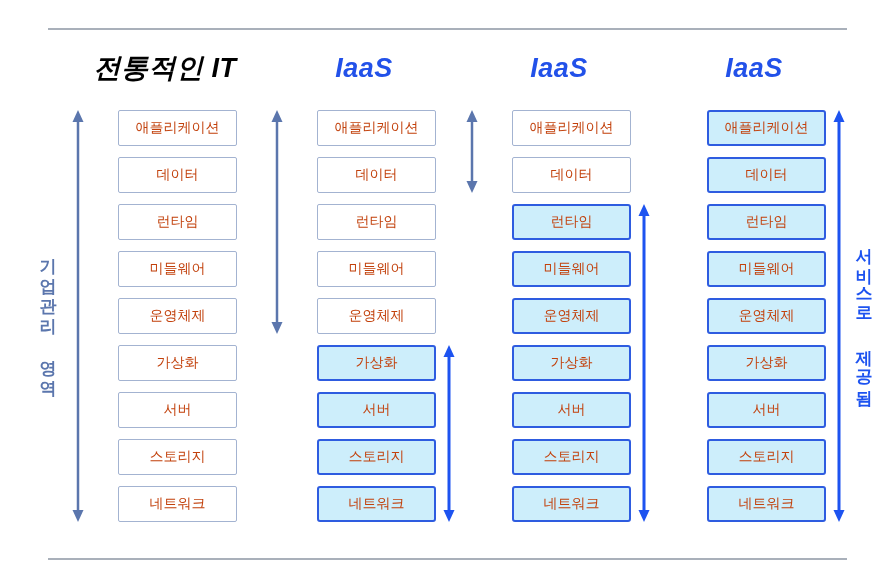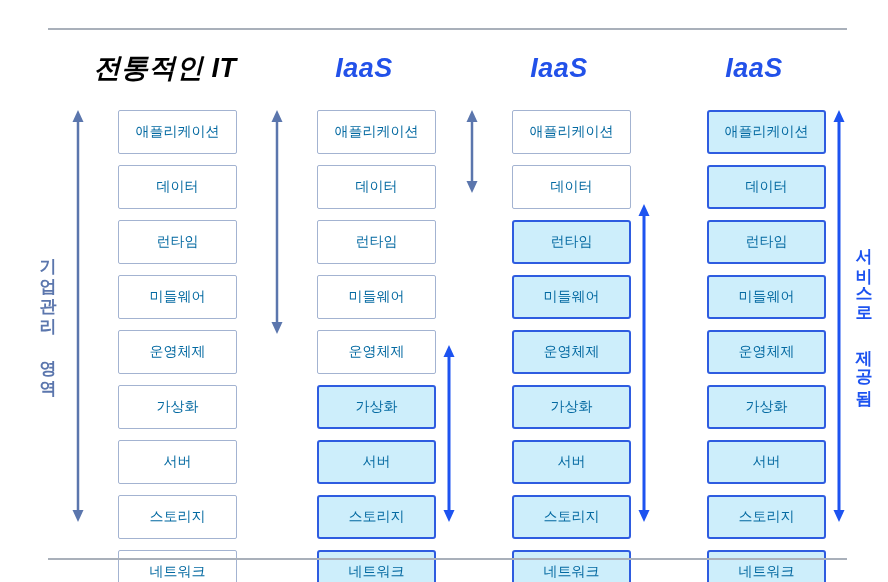--- a/index.html
+++ b/index.html
@@ -12,24 +12,24 @@
   .rule.bottom{top:558px;}
   .col-header{
     position:absolute;top:50px;width:144px;height:36px;line-height:36px;
     text-align:center;font-size:27px;font-weight:bold;font-style:italic;
     white-space:nowrap;letter-spacing:.5px;
   }
   .col-header.slate{color:#000000;}
   .col-header.blue{color:#2251e9;}
   .column{position:absolute;top:110px;width:144px;}
   .layer-box{
-    box-sizing:border-box;height:44px;margin-bottom:11px;
+    box-sizing:border-box;height:36px;margin-bottom:11px;
     background:#ffffff;border:1px solid #a3b3d1;border-radius:2px;
     display:flex;align-items:center;justify-content:center;
-    font-size:14px;font-weight:500;color:#0369a1;white-space:nowrap;margin-left:25px;
+    font-size:14px;font-weight:500;color:#c2410c;white-space:nowrap;margin-left:25px;
   }
   .layer-box.service{background:#cdeefb;border:2px solid #2e5ce0;border-radius:3px;}
   .side-label{
     position:absolute;top:110px;height:412px;width:24px;
     display:flex;align-items:center;justify-content:center;
     writing-mode:vertical-rl;text-orientation:upright;
     font-size:17px;font-weight:bold;letter-spacing:3px;line-height:1;white-space:nowrap;
   }
   .side-label.left{left:36px;color:#5b76ad;}
   .side-label.right{left:852px;color:#1d53f0;}

